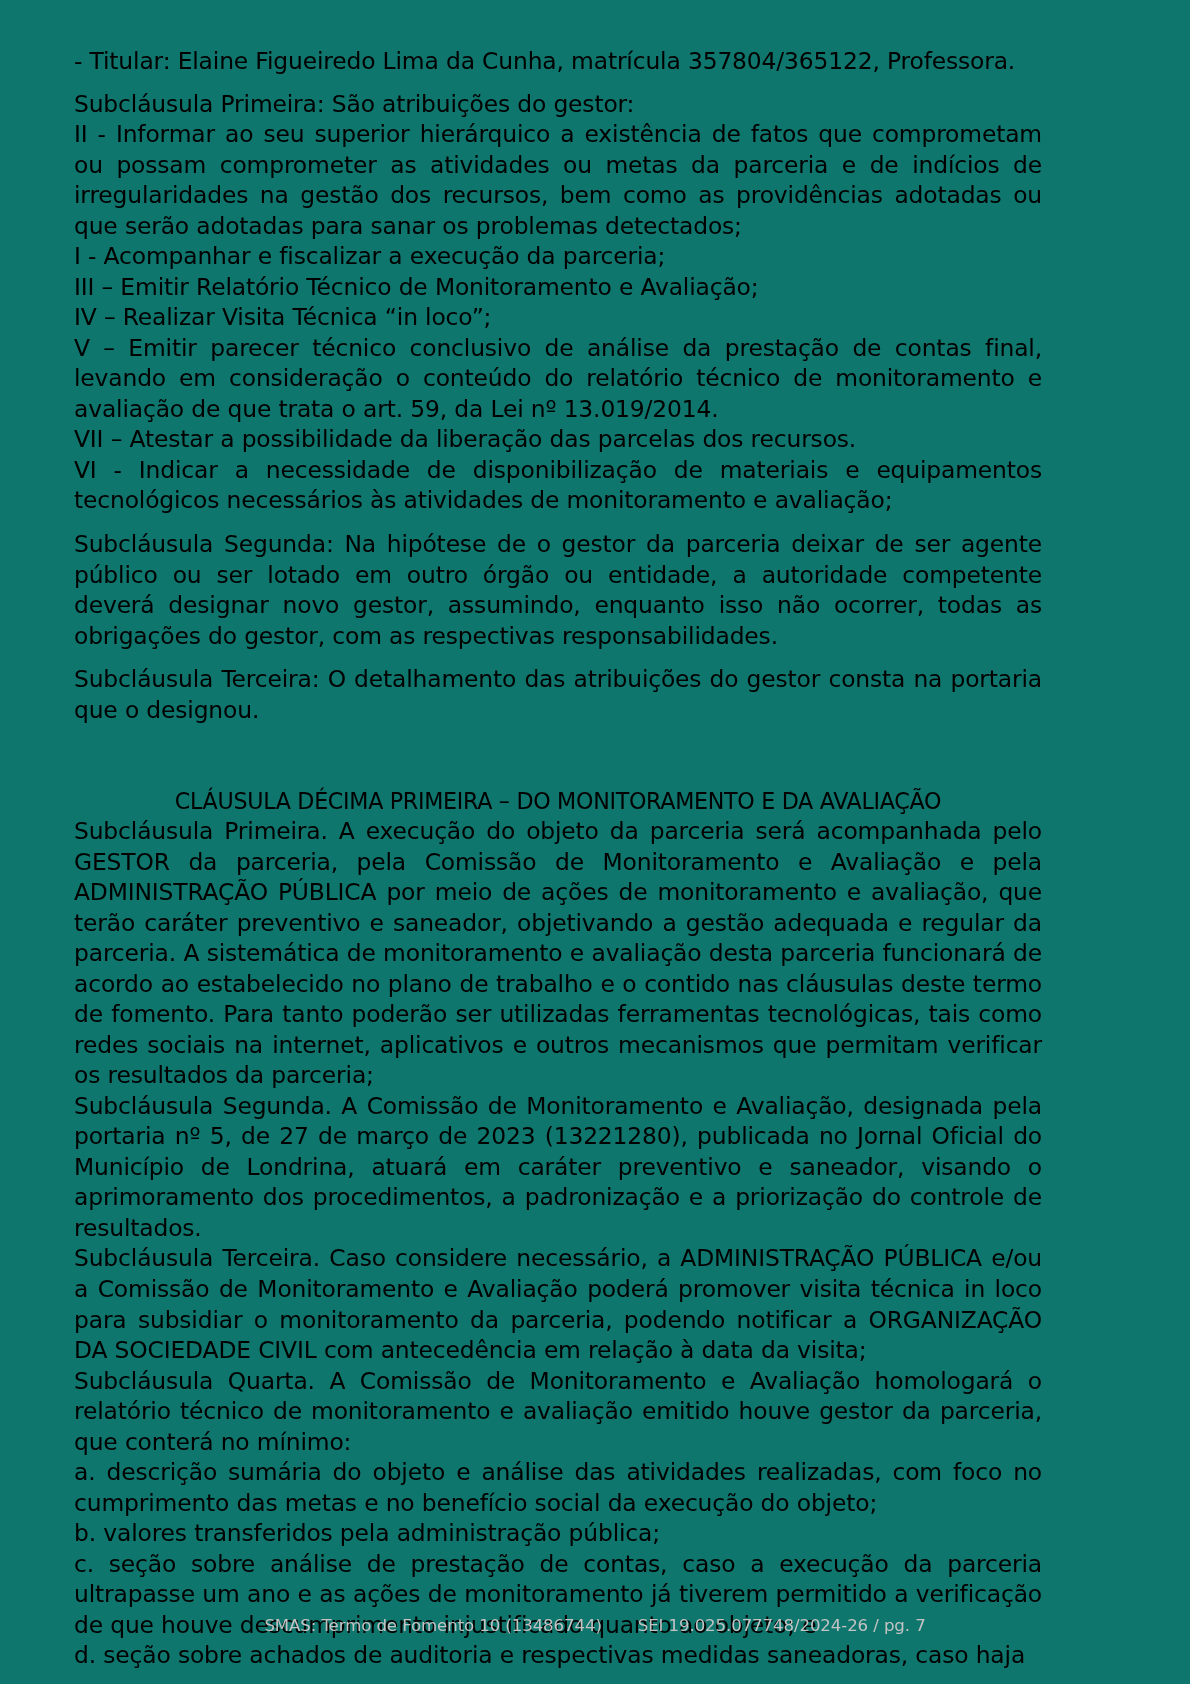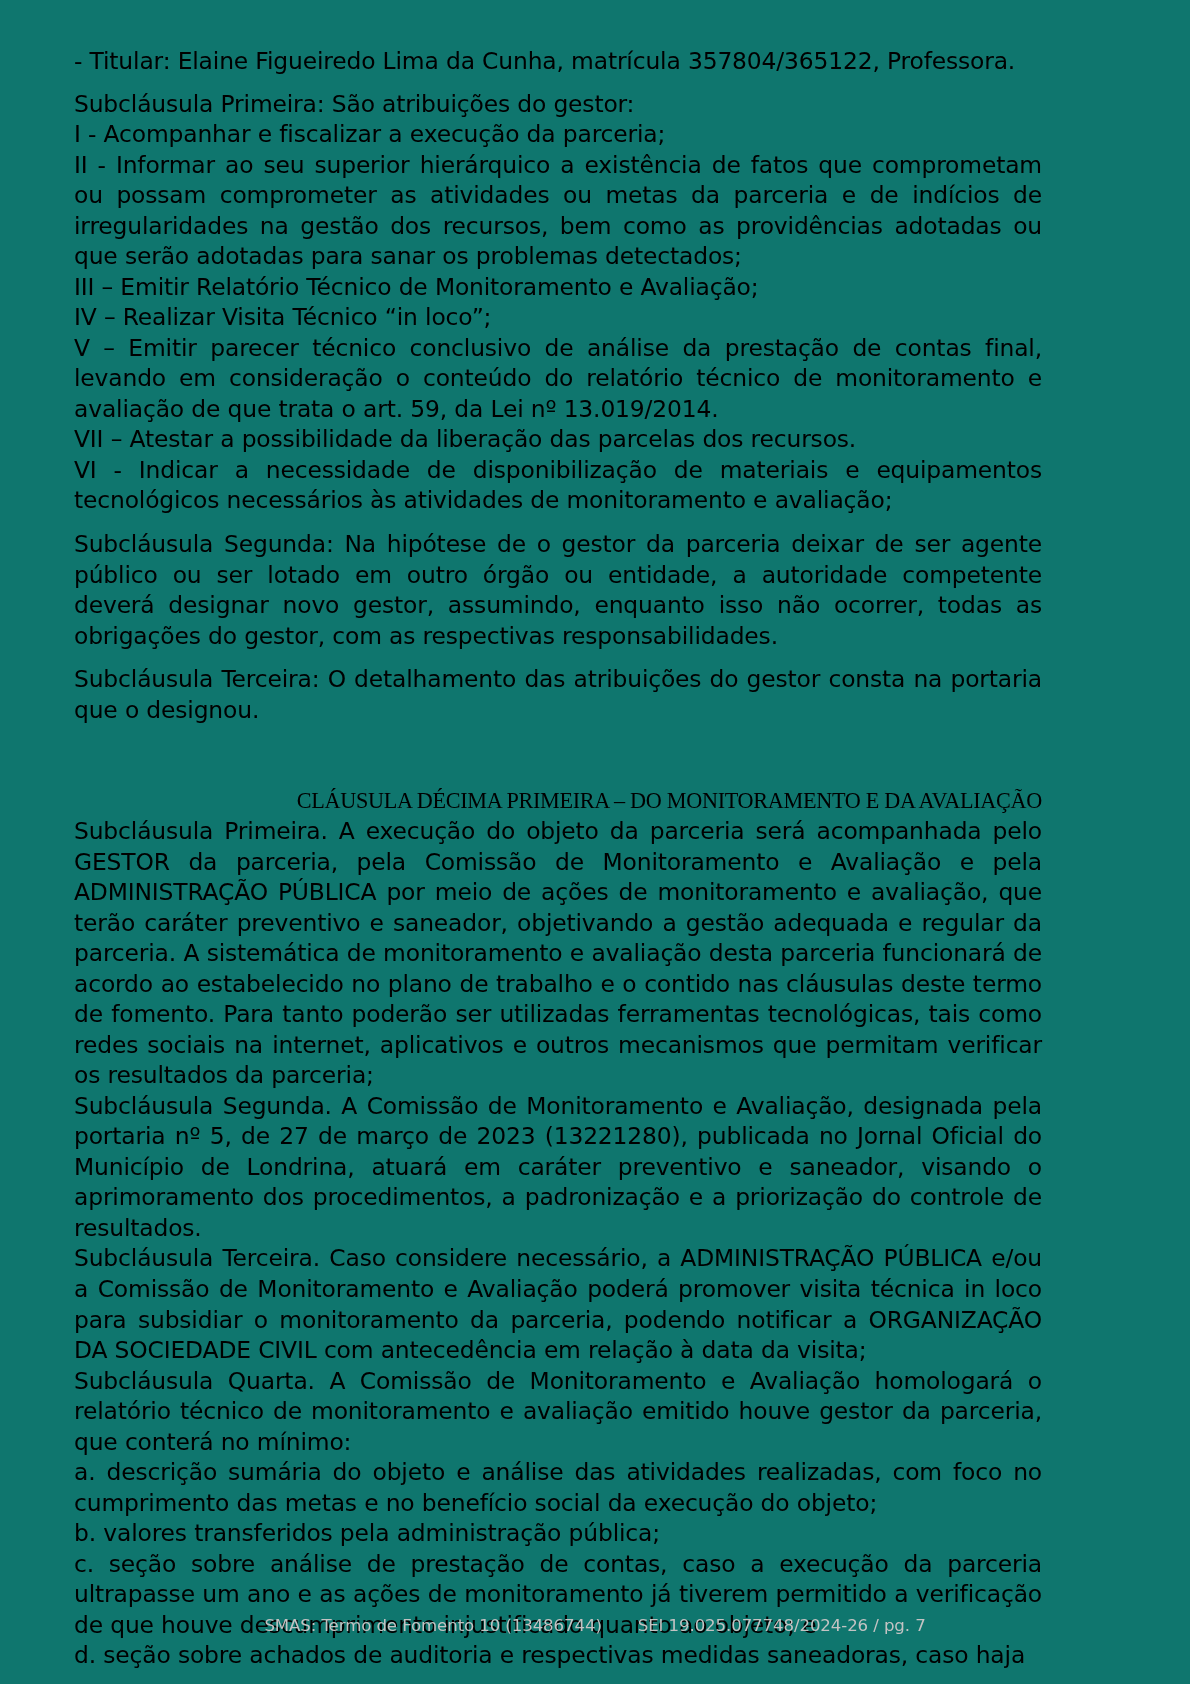--- a/index.html
+++ b/index.html
@@ -43,24 +43,23 @@
   
   .block {
     margin: 0;
   }
   .gap-sm { height: 12px; }
   .gap-md { height: 13px; }
   .gap-lg { height: 62px; }
   .heading {
     font-size: 22.2px;
     line-height: 1.30;
-    text-align: right;
+    text-align: center;
     margin: 0;
     letter-spacing: -0.3px;
-    font-family: Liberation Serif, serif;
   }
   .footer {
     position: absolute;
     left: 0;
     top: 1616px;
     width: 1190px;
     text-align: center;
     color: #c3c3c3;
     font-size: 16.6px;
     letter-spacing: -0.1px;
@@ -78,24 +77,24 @@
   <div class="content">
 
     <div class="block">
       <p class="para last-left">- Titular: Elaine Figueiredo Lima da Cunha, matrícula 357804/365122, Professora.</p>
     </div>
 
     <div class="gap-sm"></div>
 
     <div class="block">
       <p class="para last-left">Subcláusula Primeira: São atribuições do gestor:</p>
+      <p class="para">II - Informar ao seu superior hierárquico a existência de fatos que comprometam ou possam comprometer as atividades ou metas da parceria e de indícios de irregularidades na gestão dos recursos, bem como as providências adotadas ou que serão adotadas para sanar os problemas detectados;</p>
       <p class="para last-left">I - Acompanhar e fiscalizar a execução da parceria;</p>
-      <p class="para">II - Informar ao seu superior hierárquico a existência de fatos que comprometam ou possam comprometer as atividades ou metas da parceria e de indícios de irregularidades na gestão dos recursos, bem como as providências adotadas ou que serão adotadas para sanar os problemas detectados;</p>
       <p class="para last-left">III – Emitir Relatório Técnico de Monitoramento e Avaliação;</p>
-      <p class="para last-left">IV – Realizar Visita Técnico “in loco”;</p>
+      <p class="para last-left">IV – Realizar Visita Técnica “in loco”;</p>
       <p class="para">V – Emitir parecer técnico conclusivo de análise da prestação de contas final, levando em consideração o conteúdo do relatório técnico de monitoramento e avaliação de que trata o art. 59, da Lei nº 13.019/2014.</p>
       <p class="para last-left">VII – Atestar a possibilidade da liberação das parcelas dos recursos.</p>
       <p class="para">VI - Indicar a necessidade de disponibilização de materiais e equipamentos tecnológicos necessários às atividades de monitoramento e avaliação;</p>
     </div>
 
     <div class="gap-md"></div>
 
     <p class="para">Subcláusula Segunda: Na hipótese de o gestor da parceria deixar de ser agente público ou ser lotado em outro órgão ou entidade, a autoridade competente deverá designar novo gestor, assumindo, enquanto isso não ocorrer, todas as obrigações do gestor, com as respectivas responsabilidades.</p>
 
     <div class="gap-md"></div>

